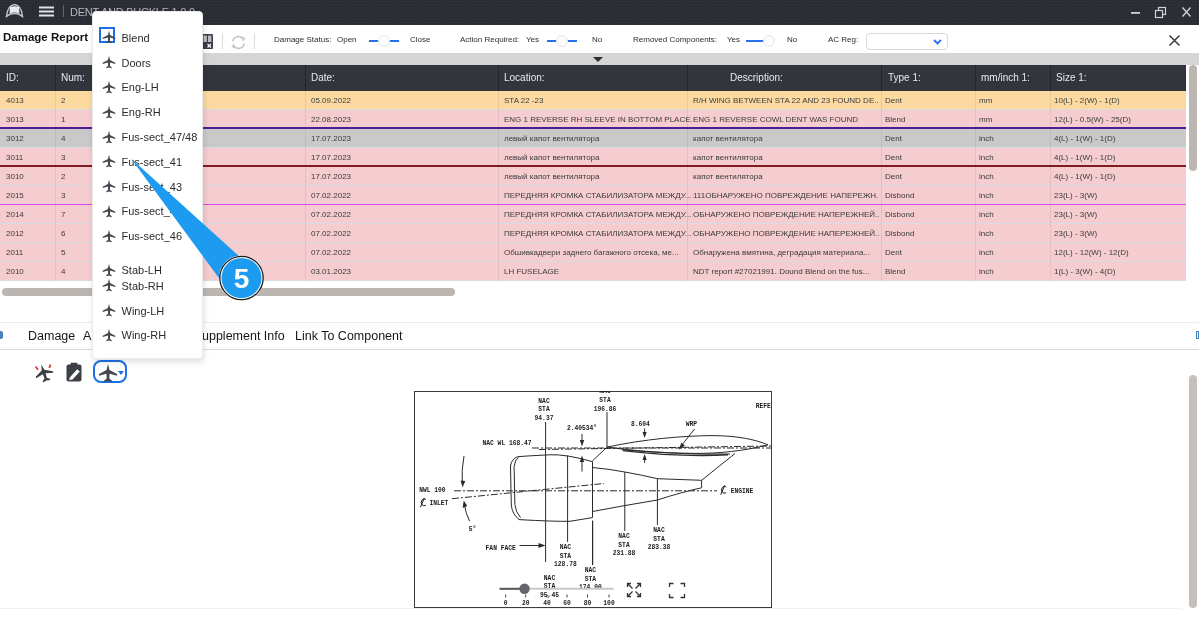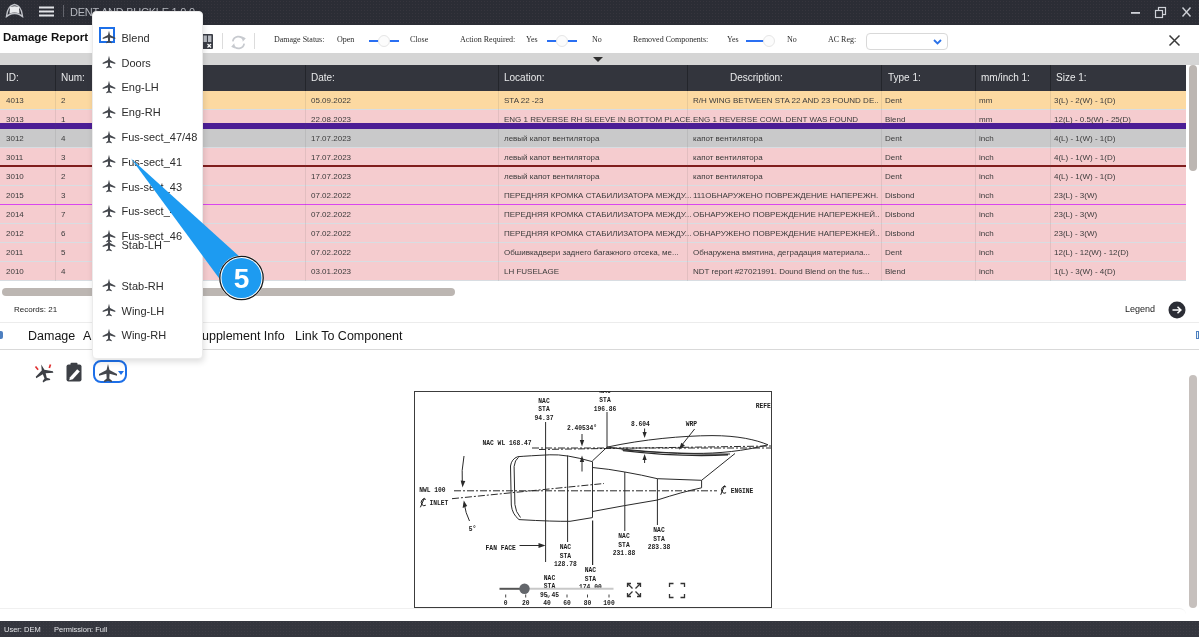--- a/index.html
+++ b/index.html
@@ -7,21 +7,21 @@
 #app { position:relative; width:1199px; height:637px; }
 
 
 #titlebar { position:absolute; left:0; top:0; width:1199px; height:25px; background:#2b2d35; background-image:radial-gradient(rgba(130,110,120,0.13) 0.7px, transparent 0.8px); background-size:3px 3px; }
 .tb-txt { position:absolute; left:70px; top:6px; color:#b5b7be; font-size:11px; letter-spacing:-0.25px; }
 .tb-sep { position:absolute; left:63px; top:5px; width:1px; height:12px; background:#63656d; }
 
 
 #toolbar { position:absolute; left:0; top:25px; width:1104px; height:28px; background:#fff; }
 .dmgrep { position:absolute; left:3px; top:6px; font-size:11.5px; font-weight:bold; color:#111; }
-.lbl { position:absolute; top:10px; font-size:8px; color:#2b2b2b;font-family:Liberation Serif, serif; }
+.lbl { position:absolute; top:10px; font-size:8px; color:#2b2b2b; }
 .tsep { position:absolute; top:4px; width:1px; height:20px; background:#dcdcdc; }
 
 
 #graystrip { position:absolute; left:0; top:53px; width:1199px; height:12px; background:#d5d5d5; }
 #graystrip .tri { position:absolute; left:593px; top:4px; width:0; height:0; border-left:5px solid transparent; border-right:5px solid transparent; border-top:5px solid #2f2f2f; }
 
 
 #thead { position:absolute; left:0; top:65px; width:1186px; height:25.5px; background:#33353d; color:#e9eaeb; font-size:10px; }
 .hc { position:absolute; top:7px; }
 .hsep { position:absolute; top:0; width:1px; height:25.5px; background:#23252b; }
@@ -164,31 +164,31 @@
 
   <div id="rows">
       <div class="row" style="top:0px;background:#fcd9a1;border-bottom:1px solid #d8dde2">
         <div style="left:6px;width:46px">4013</div>
         <div style="left:61px;width:46px">2</div>
         <div style="left:311px;width:184px">05.09.2022</div>
         <div style="left:504px;width:188px">STA 22 -23</div>
         <div style="left:693px;width:186px">R/H WING BETWEEN STA 22 AND 23 FOUND DE...</div>
         <div style="left:885px;width:82px">Dent</div>
         <div style="left:979px;width:70px">mm</div>
-        <div style="left:1054px;width:126px">3(L) - 2(W) - 1(D)</div>
-        <div class="rsep" style="left:55px;top:0"></div>
-        <div class="rsep" style="left:110px;top:0"></div>
-        <div class="rsep" style="left:305px;top:0"></div>
-        <div class="rsep" style="left:498px;top:0"></div>
-        <div class="rsep" style="left:687px;top:0"></div>
-        <div class="rsep" style="left:881px;top:0"></div>
-        <div class="rsep" style="left:974.7px;top:0"></div>
-        <div class="rsep" style="left:1049.5px;top:0"></div>
-      </div>
-      <div class="row" style="top:19px;background:#f5cccf;border-bottom:6px solid #4c1d95">
+        <div style="left:1054px;width:126px">10(L) - 2(W) - 1(D)</div>
+        <div class="rsep" style="left:55px;top:0"></div>
+        <div class="rsep" style="left:110px;top:0"></div>
+        <div class="rsep" style="left:305px;top:0"></div>
+        <div class="rsep" style="left:498px;top:0"></div>
+        <div class="rsep" style="left:687px;top:0"></div>
+        <div class="rsep" style="left:881px;top:0"></div>
+        <div class="rsep" style="left:974.7px;top:0"></div>
+        <div class="rsep" style="left:1049.5px;top:0"></div>
+      </div>
+      <div class="row" style="top:19px;background:#f5cccf;border-bottom:2px solid #4c1d95">
         <div style="left:6px;width:46px">3013</div>
         <div style="left:61px;width:46px">1</div>
         <div style="left:311px;width:184px">22.08.2023</div>
         <div style="left:504px;width:188px">ENG 1 REVERSE RH SLEEVE IN BOTTOM PLACE...</div>
         <div style="left:693px;width:186px">ENG 1 REVERSE COWL DENT WAS FOUND</div>
         <div style="left:885px;width:82px">Blend</div>
         <div style="left:979px;width:70px">mm</div>
         <div style="left:1054px;width:126px">12(L) - 0.5(W) - 25(D)</div>
         <div class="rsep" style="left:55px;top:0"></div>
         <div class="rsep" style="left:110px;top:0"></div>
@@ -343,28 +343,20 @@
         <div class="rsep" style="left:974.7px;top:0"></div>
         <div class="rsep" style="left:1049.5px;top:0"></div>
       </div>
     </div>
 
   <div class="vthumb1"></div>
   <div id="hscroll">
       <div id="hthumb"></div>
     </div>
 
-  <div id="recbar">
-    <div class="rec">Records: 21</div>
-    <div class="leg">Legend</div>
-    <svg width="18" height="18" style="position:absolute;left:1168px;top:4px">
-      <circle cx="9" cy="9" r="8.5" fill="#2b2d35"></circle>
-      <path d="M4.5 9 h8 M9.5 5.8 l3.4 3.2 -3.4 3.2" stroke="#fff" stroke-width="1.5" fill="none"></path>
-    </svg>
-  </div>
 
   <div id="tabs">
     <span style="left:28px">Damage</span>
     <span style="left:83px">Aircraft Zones</span>
     <span style="left:202px">upplement Info</span>
     <span style="left:295px">Link To Component</span>
     <div style="position:absolute;left:0;top:7.5px;width:2.5px;height:8px;background:#4d7fc0;border-radius:0 2px 2px 0"></div>
     <div style="position:absolute;left:1195.5px;top:7.5px;width:3.5px;height:8px;border:1.5px solid #4d7fc0;background:#eef7f7"></div>
   </div>
 
@@ -522,24 +514,20 @@
         <path d="M255.5 196 V192.5 H259.5"></path>
         <path d="M266.5 192.5 H270.5 V196"></path>
         <path d="M255.5 203 V206.5 H259.5"></path>
         <path d="M266.5 206.5 H270.5 V203"></path>
       </g>
     </svg>
   </div>
 
   <div class="vthumb2"></div>
   <div id="bscroll"></div>
-  <div id="statusbar">
-    <span style="left:4px">User: DEM</span>
-    <span style="left:54px">Permission: Full</span>
-  </div>
 
   <div id="menu">
       <div class="mi" style="top:15.8px">
         <div class="selbox"></div>
         <svg width="14" height="14" viewBox="0 0 20 20">
           <path d="M10 1 L11.5 7 L19 11 L19 12.8 L11.6 10.8 L11.3 15.5 L14 17.7 L14 19 L10 18 L6 19 L6 17.7 L8.7 15.5 L8.4 10.8 L1 12.8 L1 11 L8.5 7 Z" fill="#44474d"></path>
         </svg>
         <div class="txt">Blend</div>
       </div>
       <div class="mi" style="top:40.6px">
@@ -583,21 +571,21 @@
           <path d="M10 1 L11.5 7 L19 11 L19 12.8 L11.6 10.8 L11.3 15.5 L14 17.7 L14 19 L10 18 L6 19 L6 17.7 L8.7 15.5 L8.4 10.8 L1 12.8 L1 11 L8.5 7 Z" fill="#44474d"></path>
         </svg>
         <div class="txt">Fus-sect_44</div>
       </div>
       <div class="mi" style="top:214.20000000000002px">
         <svg width="14" height="14" viewBox="0 0 20 20">
           <path d="M10 1 L11.5 7 L19 11 L19 12.8 L11.6 10.8 L11.3 15.5 L14 17.7 L14 19 L10 18 L6 19 L6 17.7 L8.7 15.5 L8.4 10.8 L1 12.8 L1 11 L8.5 7 Z" fill="#44474d"></path>
         </svg>
         <div class="txt">Fus-sect_46</div>
       </div>
-      <div class="mi" style="top:223px">
+      <div class="mi" style="top:248px">
         <svg width="14" height="14" viewBox="0 0 20 20">
           <path d="M10 1 L11.5 7 L19 11 L19 12.8 L11.6 10.8 L11.3 15.5 L14 17.7 L14 19 L10 18 L6 19 L6 17.7 L8.7 15.5 L8.4 10.8 L1 12.8 L1 11 L8.5 7 Z" fill="#44474d"></path>
         </svg>
         <div class="txt">Stab-LH</div>
       </div>
       <div class="mi" style="top:263.8px">
         <svg width="14" height="14" viewBox="0 0 20 20">
           <path d="M10 1 L11.5 7 L19 11 L19 12.8 L11.6 10.8 L11.3 15.5 L14 17.7 L14 19 L10 18 L6 19 L6 17.7 L8.7 15.5 L8.4 10.8 L1 12.8 L1 11 L8.5 7 Z" fill="#44474d"></path>
         </svg>
         <div class="txt">Stab-RH</div>

